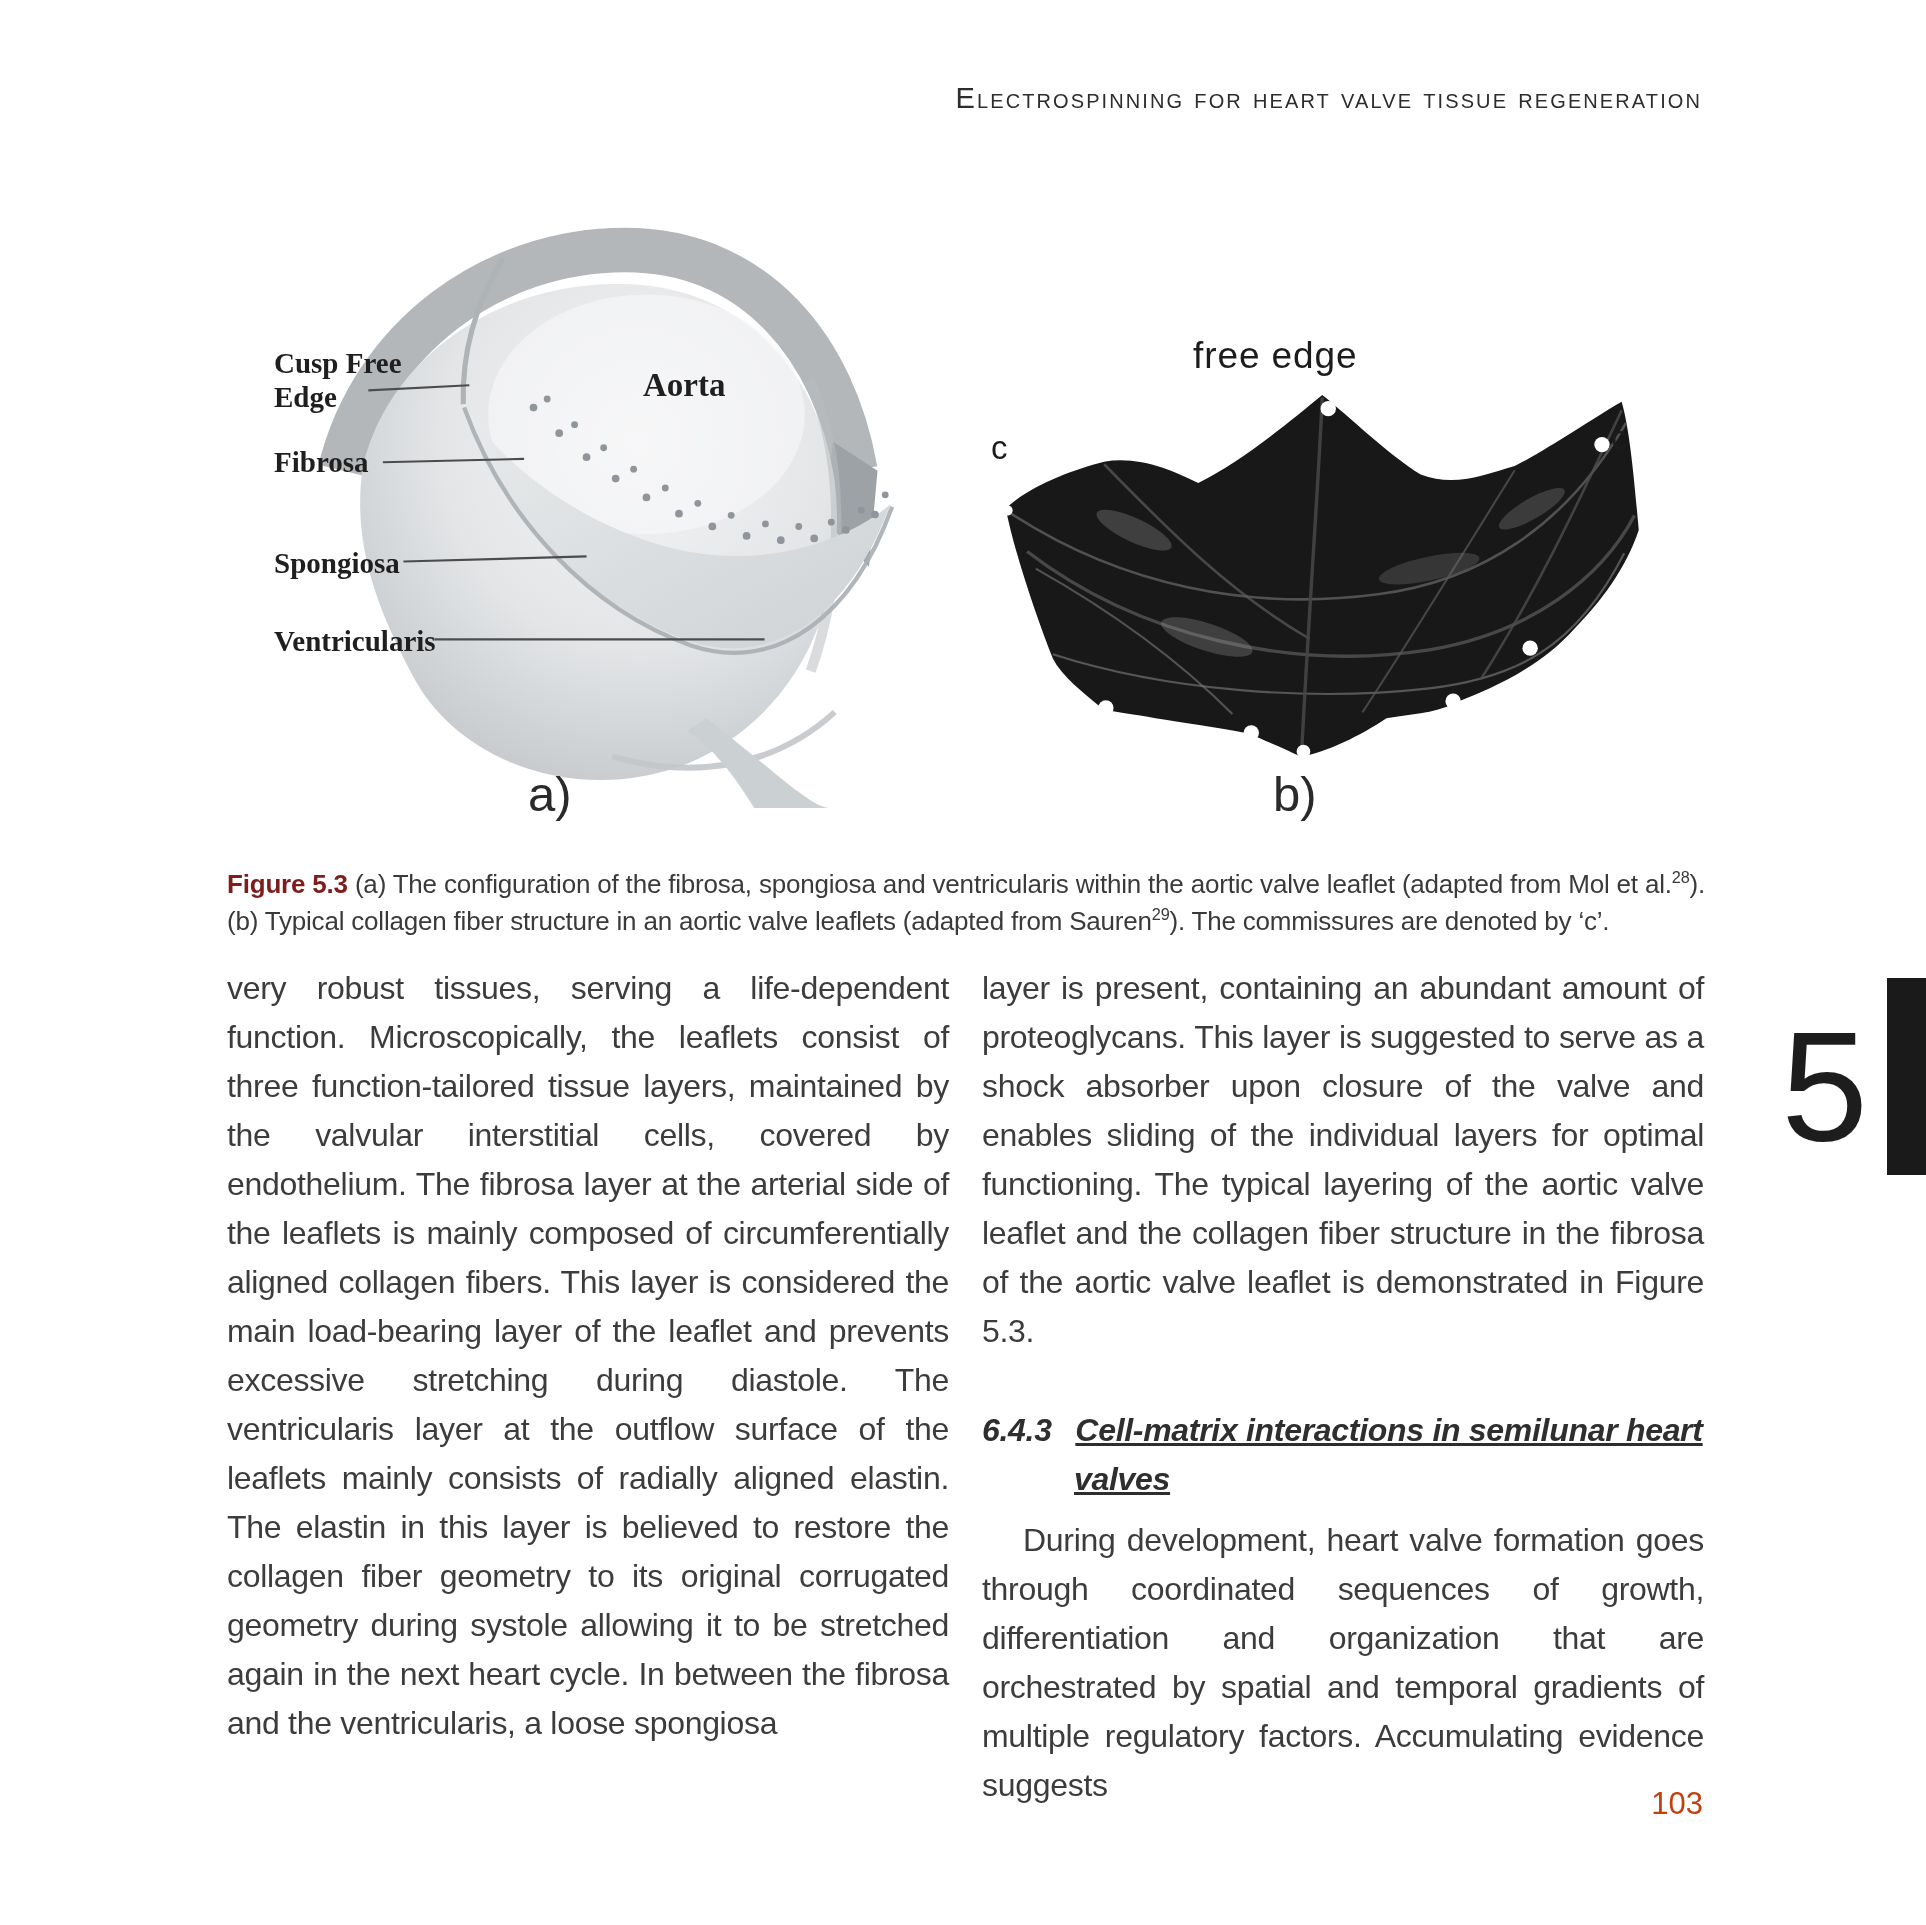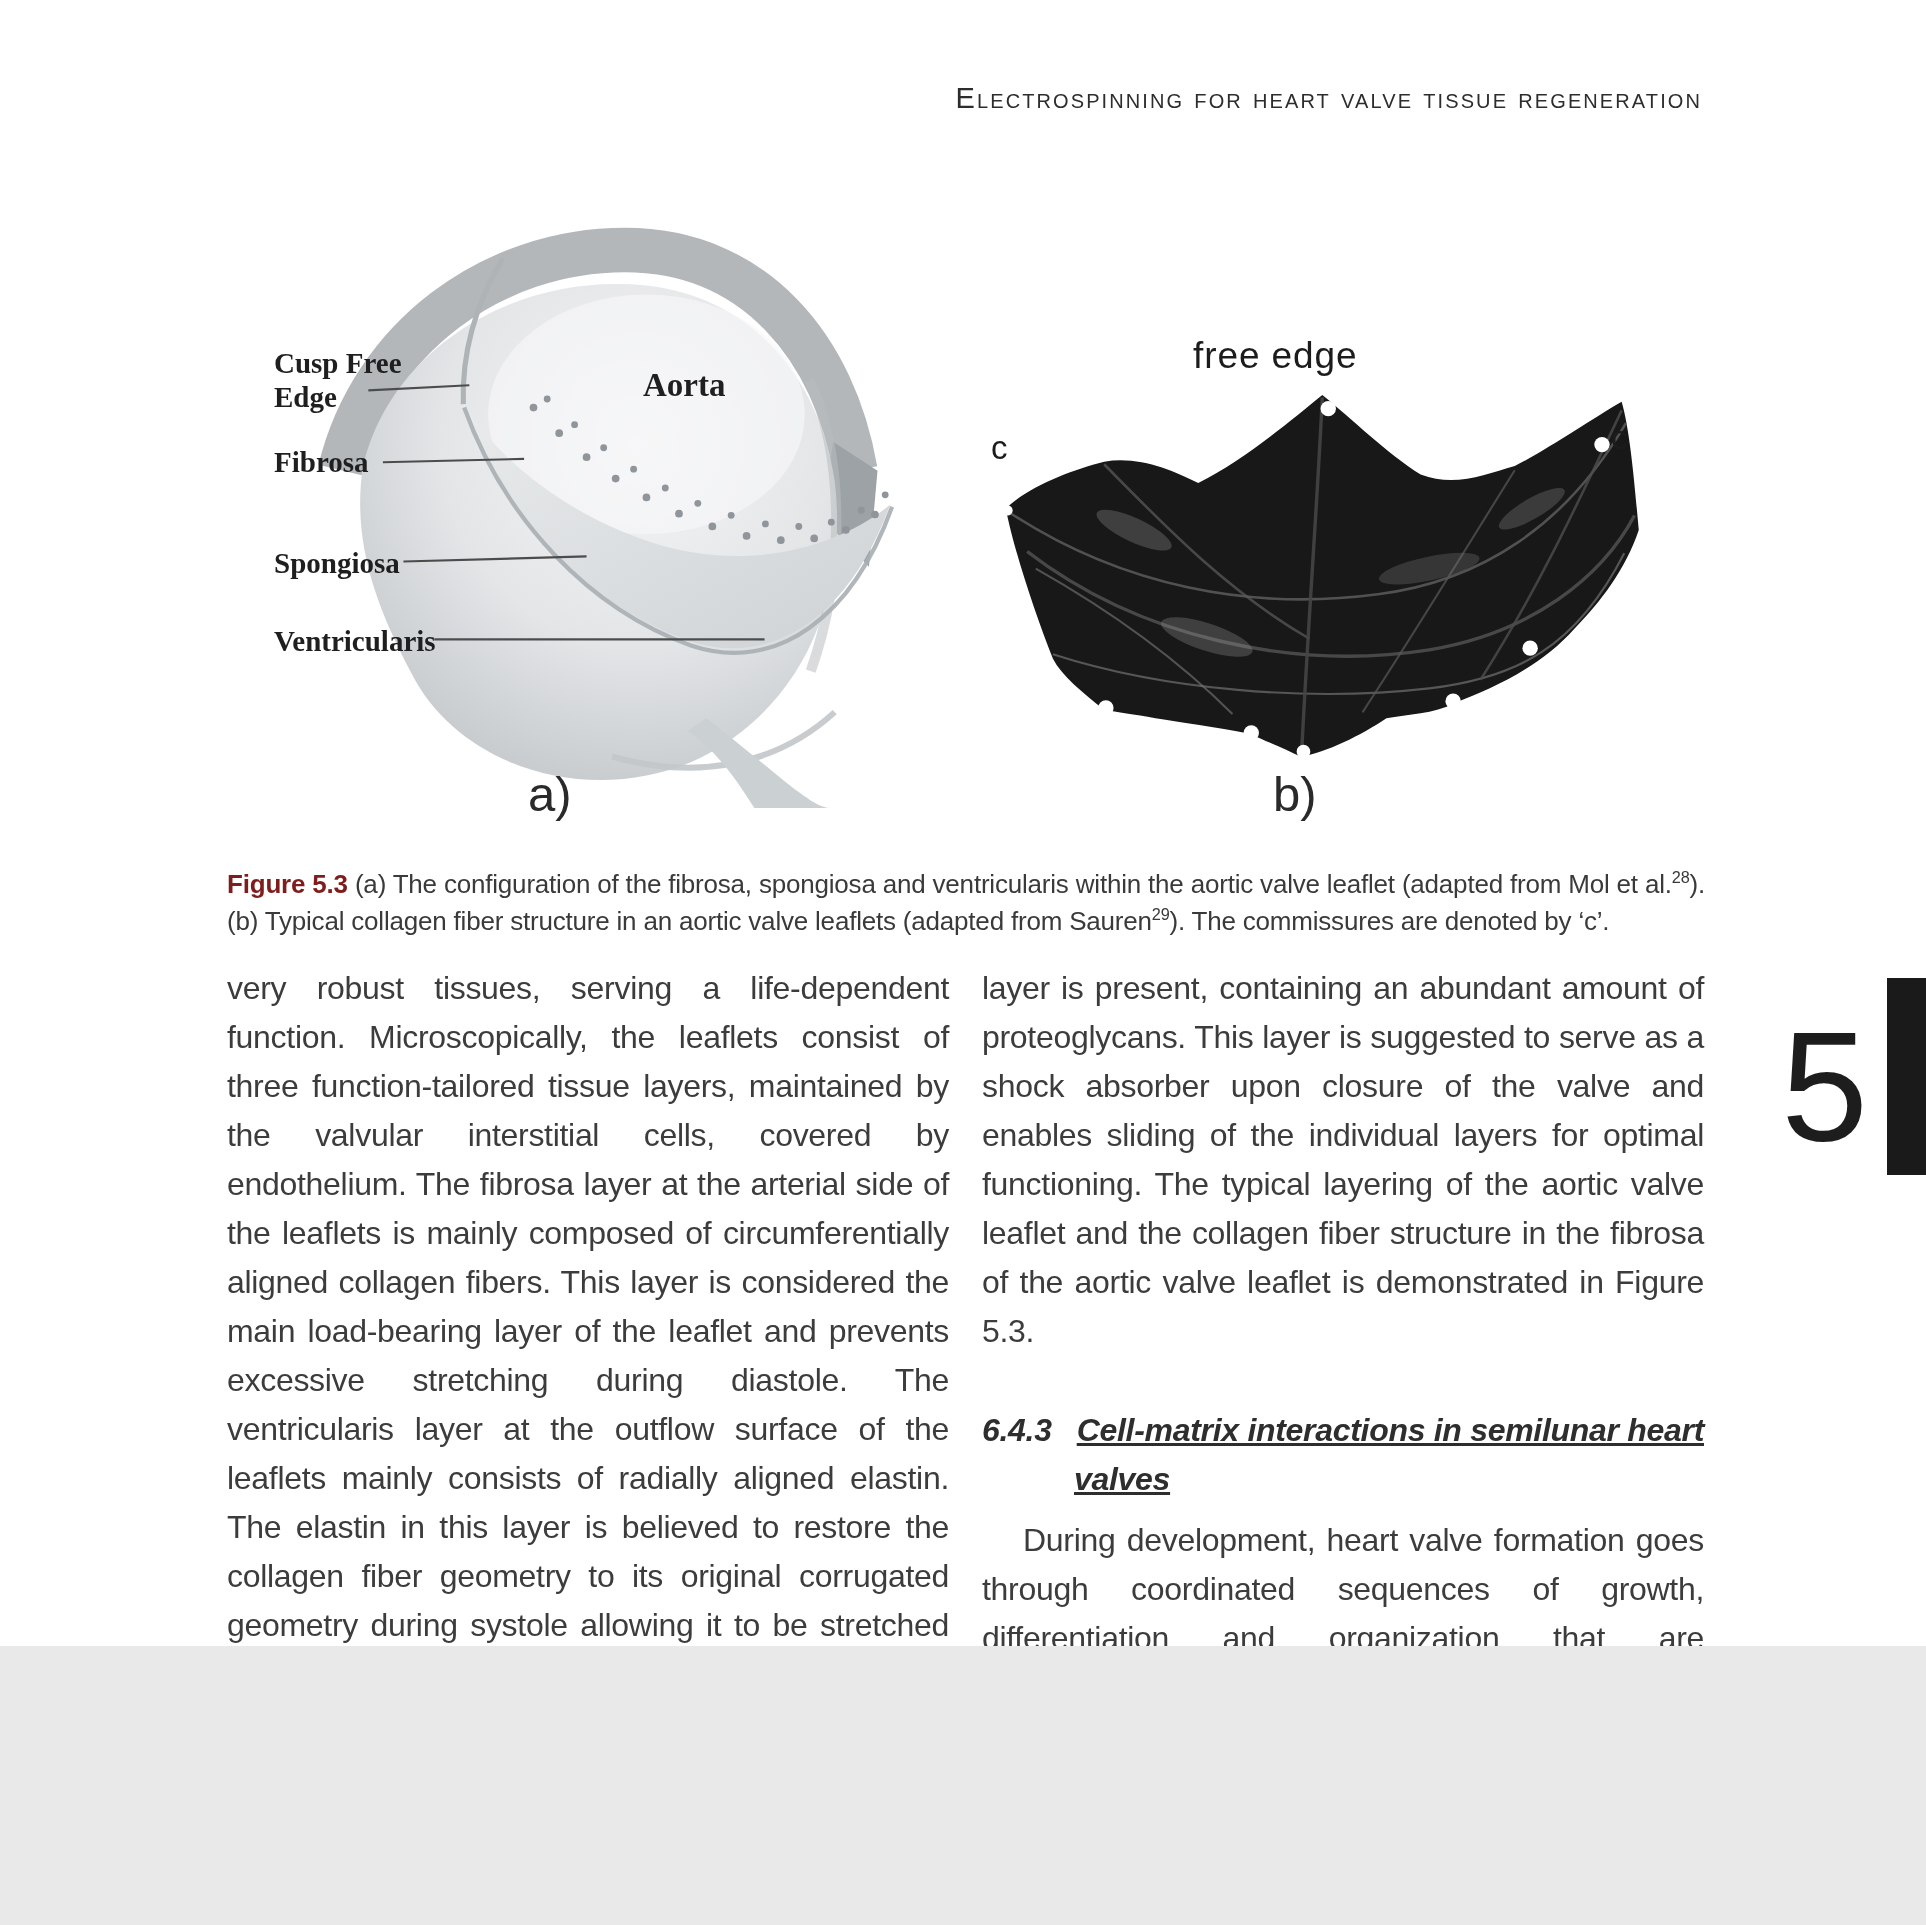--- a/index.html
+++ b/index.html
@@ -1,19 +1,19 @@
 <!DOCTYPE html>
 <html style="font-size:13.7px"><head>
 <meta charset="utf-8">
 <style>
   html,body{margin:0;padding:0;}
   body{background:#e9e9e9;}
   .page{
     position:relative;
-    width:1926px;height:1646px;
+    width:1926px;height:1925px;
     background:#ffffff;
     font-family:"Liberation Sans",sans-serif;
     color:#3b3b3b;
     overflow:hidden;
   }
   
   .running-header{
     position:absolute; top:82px; right:224px; width:1199px;
     text-align:right;
     font-variant:small-caps;
@@ -52,21 +52,21 @@
     font-size:32px; line-height:49px; font-weight:300;
     letter-spacing:-0.3px; color:#3c3c3c;
     text-align:justify; text-align-last:left;
   }
   .col-left{left:227px;}
   .col-right{left:982px;}
   .col p{margin:0;}
   .section-heading{
     display:flex; margin-top:50px;
     font-weight:700; font-style:italic; color:#2e2e2e;
-    text-align:right;
+    text-align:center;
   }
   .section-heading .sec-num{flex:0 0 92px;}
   .section-heading .sec-title{flex:1;text-decoration:underline;}
   .para-indent{text-indent:41px; margin-top:12px !important;}
   
   .chapter-number{
     position:absolute; top:1008px; right:58px;
     font-size:156px; line-height:156px; font-weight:300;
     color:#1d1d1d;
   }

